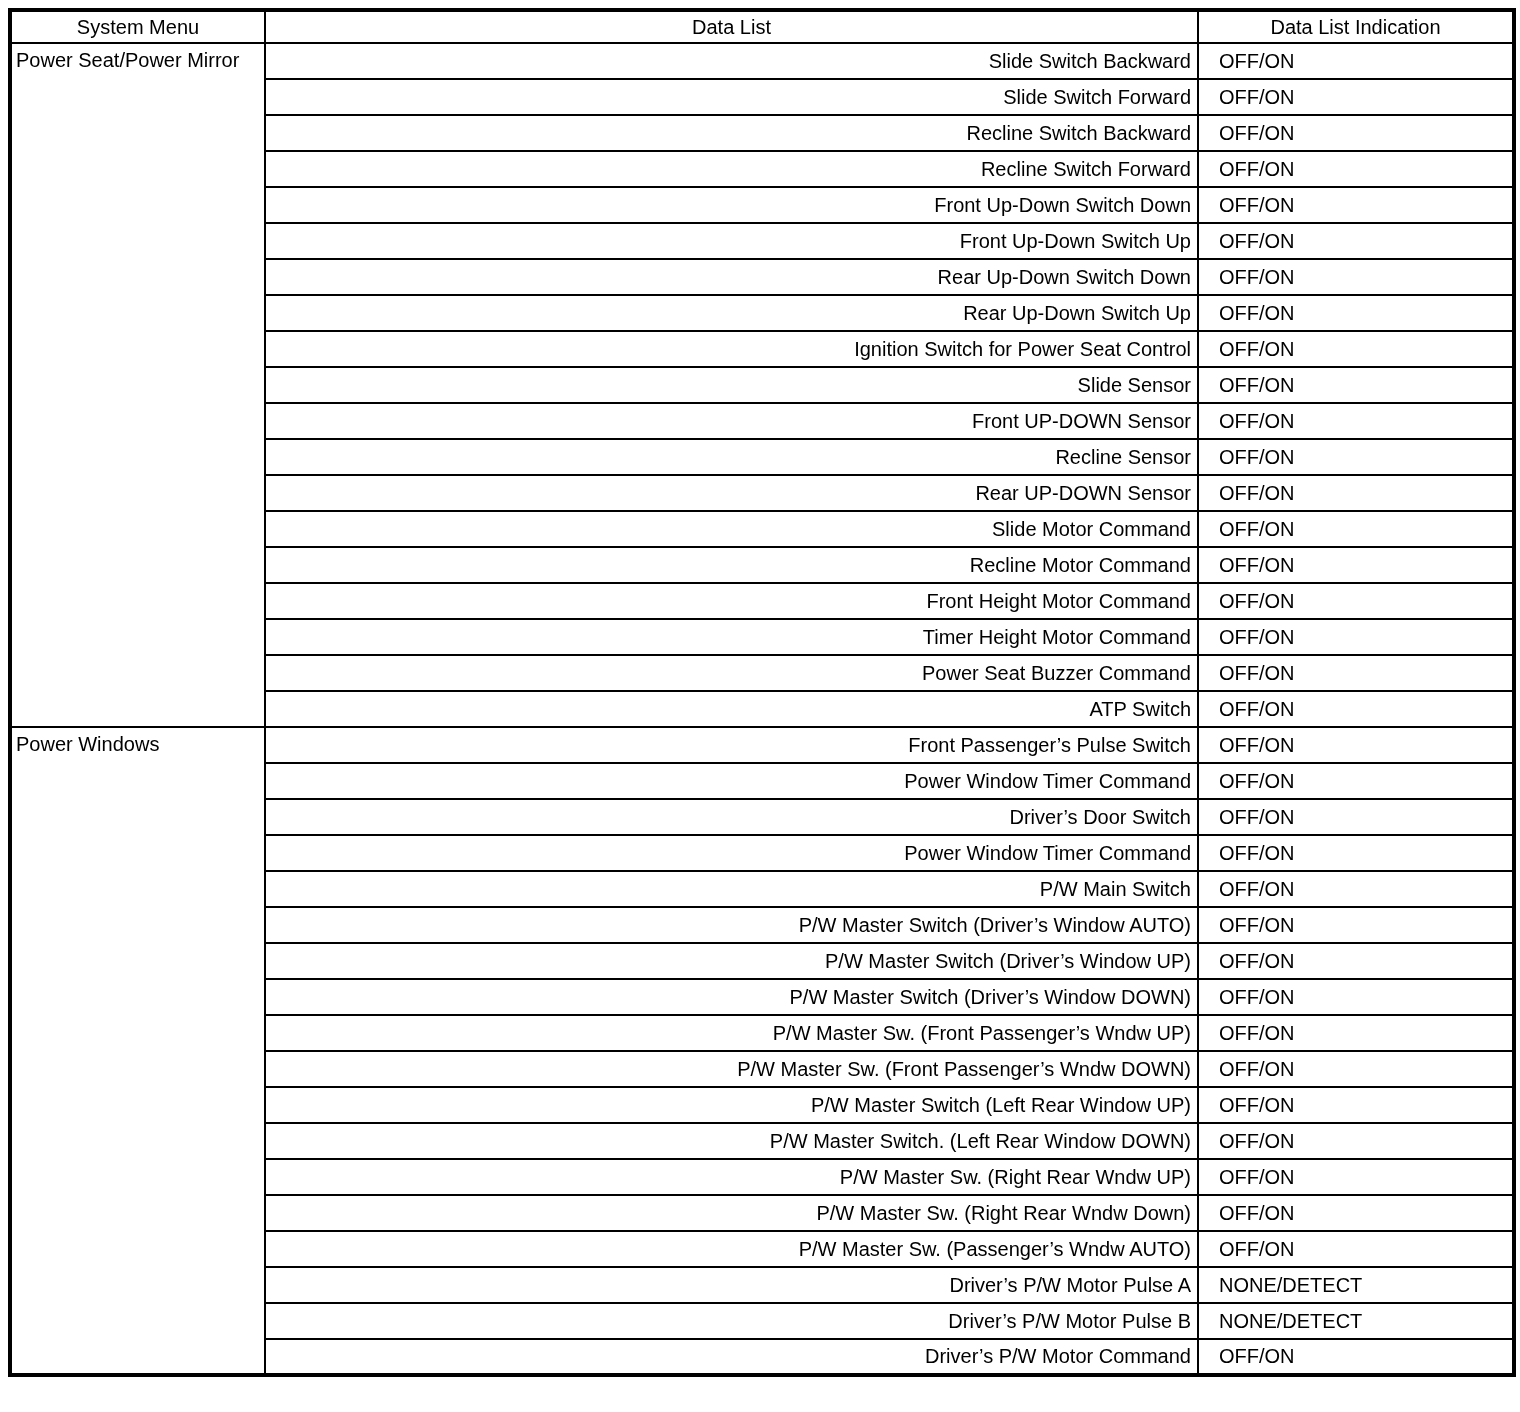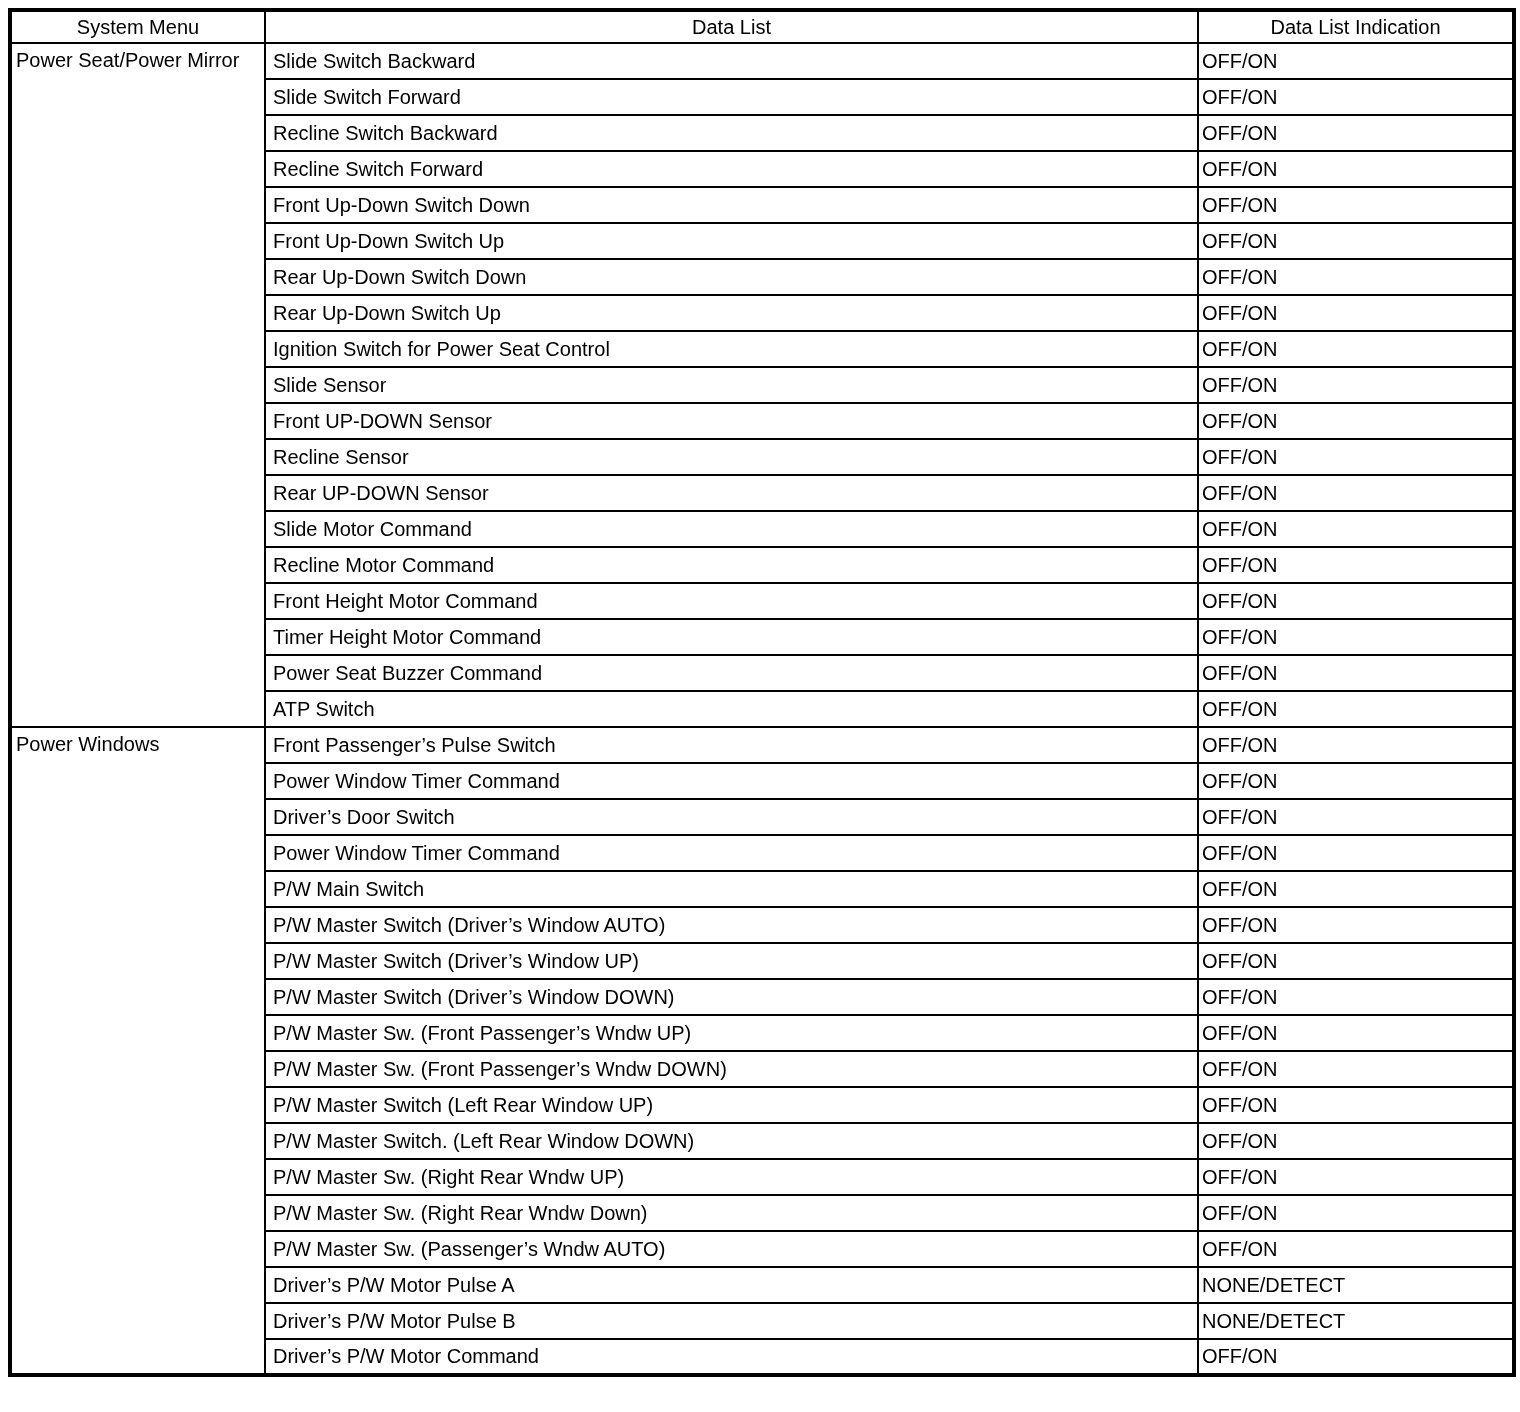--- a/index.html
+++ b/index.html
@@ -43,26 +43,26 @@
     white-space: nowrap;
   }
   table.datalist td.sys {
     vertical-align: top;
     text-align: left;
     padding: 3px 1px 2px 4px;
     white-space: normal;
     line-height: 1.3;
   }
   table.datalist td.item {
-    text-align: left;
+    text-align: right;
     padding-left: 7px;
   }
   table.datalist td.ind {
     text-align: left;
-    padding-left: 3px;
+    padding-left: 20px;
   }
 </style>
 </head>
 <body>
 
 <div class="page">
   <table class="datalist">
     <colgroup>
       <col class="c1">
       <col class="c2">

